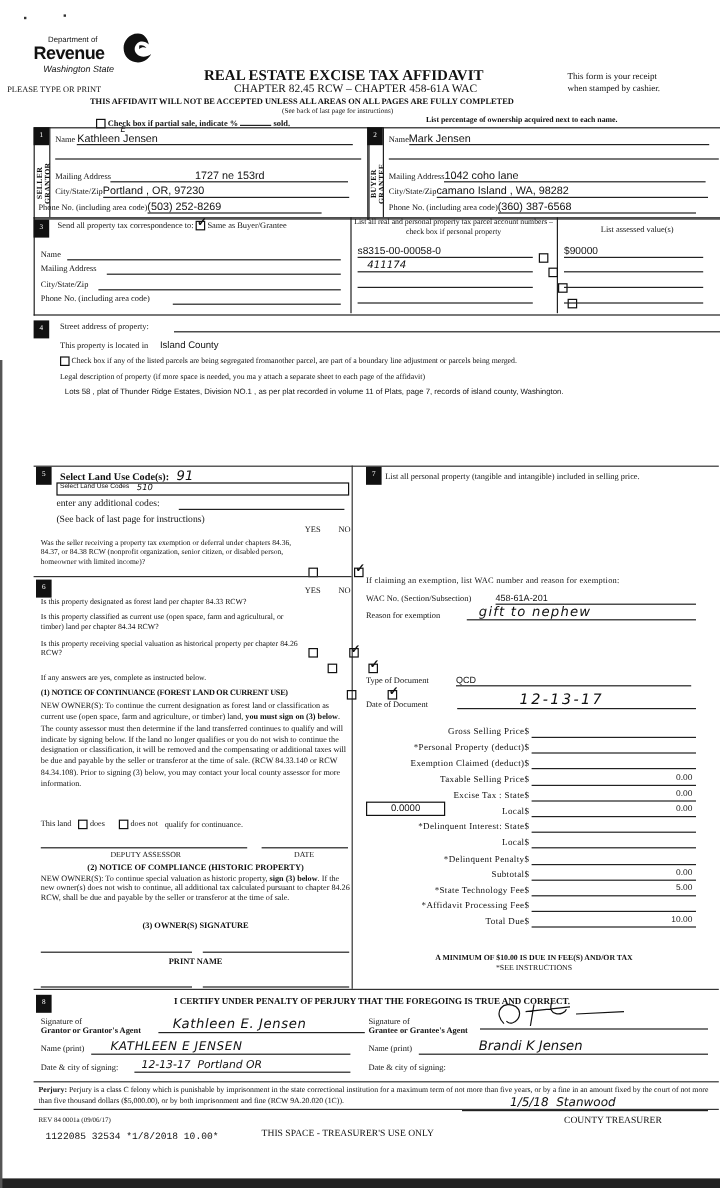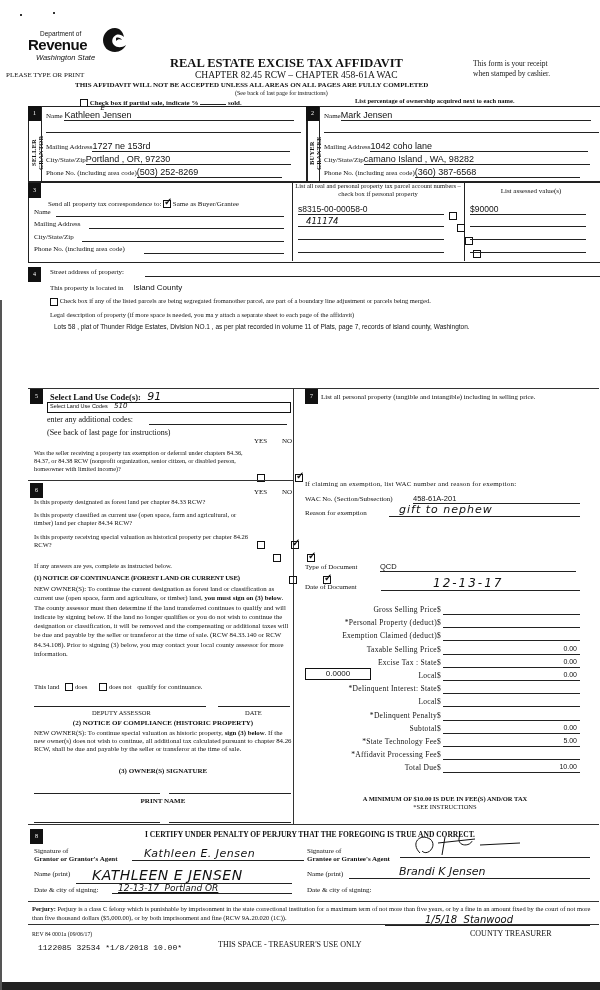--- a/index.html
+++ b/index.html
@@ -67,26 +67,26 @@
 
 <div class="abs small" style="left:46px;top:110px;width:255px;">
   <span>Name</span>
   <span class="line field-val" style="display:inline-block;width:230px;position:relative;">
     <span>Kathleen Jensen</span>
     <span class="hand" style="position:absolute;left:36px;top:-6px;font-size:7px;">E</span>
   </span>
 </div>
 <div class="abs line" style="left:46px;top:132px;width:255px;height:0;"></div>
 <div class="abs small" style="left:46px;top:141px;width:255px;">
-  <span>Mailing Address</span><span class="line field-val" style="display:inline-block;width:198px;">1727 ne 153rd</span>
+  <span>Mailing Address</span><span class="line field-val" style="display:inline-block;width:198px;text-align:center;">1727 ne 153rd</span>
 </div>
 <div class="abs small" style="left:46px;top:154px;width:255px;">
   <span>City/State/Zip</span><span class="line field-val" style="display:inline-block;width:205px;">Portland , OR, 97230</span>
 </div>
-<div class="abs small" style="left:46px;top:167px;width:255px;">
+<div class="abs small" style="left:32px;top:167px;width:255px;">
   <span>Phone No. (including area code)</span><span class="line field-val" style="display:inline-block;width:145px;">(503) 252-8269</span>
 </div>
 
 <div class="box" style="left:306px;top:106px;width:293px;height:75px;border-color:#222;border-right:none;"></div>
 <div class="secnum" style="left:306px;top:106px;">2</div>
 <div class="abs vert" style="left:308px;top:128px;height:50px;width:10px;">BUYER GRANTEE</div>
 <div class="abs" style="left:319px;top:106px;width:1px;height:75px;background:#222;"></div>
 
 <div class="abs small" style="left:324px;top:110px;width:275px;">
   <span>Name</span><span class="line field-val" style="display:inline-block;width:250px;">Mark Jensen</span>
@@ -98,21 +98,21 @@
 <div class="abs small" style="left:324px;top:154px;width:275px;">
   <span>City/State/Zip</span><span class="line field-val" style="display:inline-block;width:226px;">camano Island , WA, 98282</span>
 </div>
 <div class="abs small" style="left:324px;top:167px;width:275px;">
   <span>Phone No. (including area code)</span><span class="line field-val" style="display:inline-block;width:165px;">(360) 387-6568</span>
 </div>
 
 
 <div class="box" style="left:28px;top:181px;width:571px;height:80px;border-color:#222;border-right:none;"></div>
 <div class="secnum" style="left:28px;top:183px;">3</div>
-<div class="abs small" style="left:48px;top:200px;white-space:nowrap;">
+<div class="abs small" style="left:48px;top:184px;white-space:nowrap;">
   <span>Send all property tax correspondence to:</span>
   <span class="cb checked"></span>
   <span>Same as Buyer/Grantee</span>
 </div>
 <div class="abs small" style="left:34px;top:208px;width:250px;">
   <span>Name</span>
   <span class="line" style="position:absolute;left:22px;right:0;top:8px;"></span>
 </div>
 <div class="abs small" style="left:34px;top:220px;width:250px;">
   <span>Mailing Address</span>
@@ -205,21 +205,21 @@
 </div>
 <div class="abs center" style="left:34px;top:767px;width:258px;font-size:7px;font-weight:bold;">(3) OWNER(S) SIGNATURE</div>
 <div class="abs line" style="left:34px;top:793px;width:126px;"></div>
 <div class="abs line" style="left:169px;top:793px;width:122px;"></div>
 <div class="abs center" style="left:34px;top:797px;width:258px;font-size:7px;font-weight:bold;">PRINT NAME</div>
 <div class="abs line" style="left:34px;top:822px;width:126px;"></div>
 <div class="abs line" style="left:169px;top:822px;width:122px;"></div>
 
 
 <div class="secnum" style="left:305px;top:389px;">7</div>
-<div class="abs" style="left:318px;top:392px;width:270px;font-size:7px;line-height:11px;text-indent:3px;">List all personal property (tangible and intangible) including in selling price.</div>
+<div class="abs" style="left:318px;top:392px;width:270px;font-size:7px;line-height:11px;text-indent:3px;">List all personal property (tangible and intangible) included in selling price.</div>
 <div class="abs" style="left:305px;top:480px;font-size:7px;white-space:nowrap;letter-spacing:0.2px;">If claiming an exemption, list WAC number and reason for exemption:</div>
 <div class="abs" style="left:305px;top:495px;width:275px;font-size:7px;">
   <span>WAC No. (Section/Subsection)</span>
   <span class="line field-val" style="position:absolute;left:108px;right:0;top:-1px;font-size:7.5px;">458-61A-201</span>
 </div>
 <div class="abs" style="left:305px;top:509px;width:275px;font-size:7px;">
   <span>Reason for exemption</span>
   <span class="line hand" style="position:absolute;left:84px;right:0;top:-6px;font-size:11px;padding-left:10px;letter-spacing:1px;">gift to nephew</span>
 </div>
 <div class="abs" style="left:305px;top:563px;width:275px;font-size:7px;">
@@ -319,25 +319,25 @@
 <div class="secnum" style="left:30px;top:829px;">8</div>
 <div class="abs center" style="left:50px;top:830px;width:520px;font-size:7.5px;font-weight:bold;">I CERTIFY UNDER PENALTY OF PERJURY THAT THE FOREGOING IS TRUE AND CORRECT.</div>
 
 <div class="abs" style="left:34px;top:847px;font-size:7px;line-height:8px;">
   <div>Signature of</div>
   <div style="font-weight:bold;">Grantor or Grantor's Agent</div>
 </div>
 <div class="abs line hand" style="left:132px;top:847px;width:160px;font-size:11px;padding-left:12px;letter-spacing:0.5px;">Kathleen E. Jensen</div>
 <div class="abs" style="left:34px;top:870px;width:258px;font-size:7px;">
   <span>Name (print)</span>
-  <span class="line hand" style="position:absolute;left:42px;right:0;top:-3px;font-size:14px;padding-left:16px;letter-spacing:0.5px;">KATHLEEN E JENSEN</span>
+  <span class="line hand" style="position:absolute;left:42px;right:0;top:-3px;font-size:10px;padding-left:16px;letter-spacing:0.5px;">KATHLEEN E JENSEN</span>
 </div>
 <div class="abs" style="left:34px;top:886px;width:258px;font-size:7px;">
   <span>Date &amp; city of signing:</span>
-  <span class="line hand" style="position:absolute;left:78px;right:0;top:-3px;font-size:9px;padding-left:6px;white-space:pre;text-decoration:underline;">12-13-17  Portland OR</span>
+  <span class="line hand" style="position:absolute;left:78px;right:0;top:-3px;font-size:9px;padding-left:6px;white-space:pre;">12-13-17  Portland OR</span>
 </div>
 
 <div class="abs" style="left:307px;top:847px;font-size:7px;line-height:8px;">
   <div>Signature of</div>
   <div style="font-weight:bold;">Grantee or Grantee's Agent</div>
 </div>
 <div class="abs line" style="left:400px;top:847px;width:190px;height:10px;">
   <svg width="190" height="24" viewBox="0 0 190 24" style="position:absolute;left:0;top:-14px;">
     <path d="M20 20 C10 10 20 0 30 6 C38 12 28 24 22 18 M45 4 L42 22 M38 10 L75 6 M60 2 C55 14 70 14 72 8 M80 12 L120 10" fill="none" stroke="#111" stroke-width="1"></path>
   </svg>

